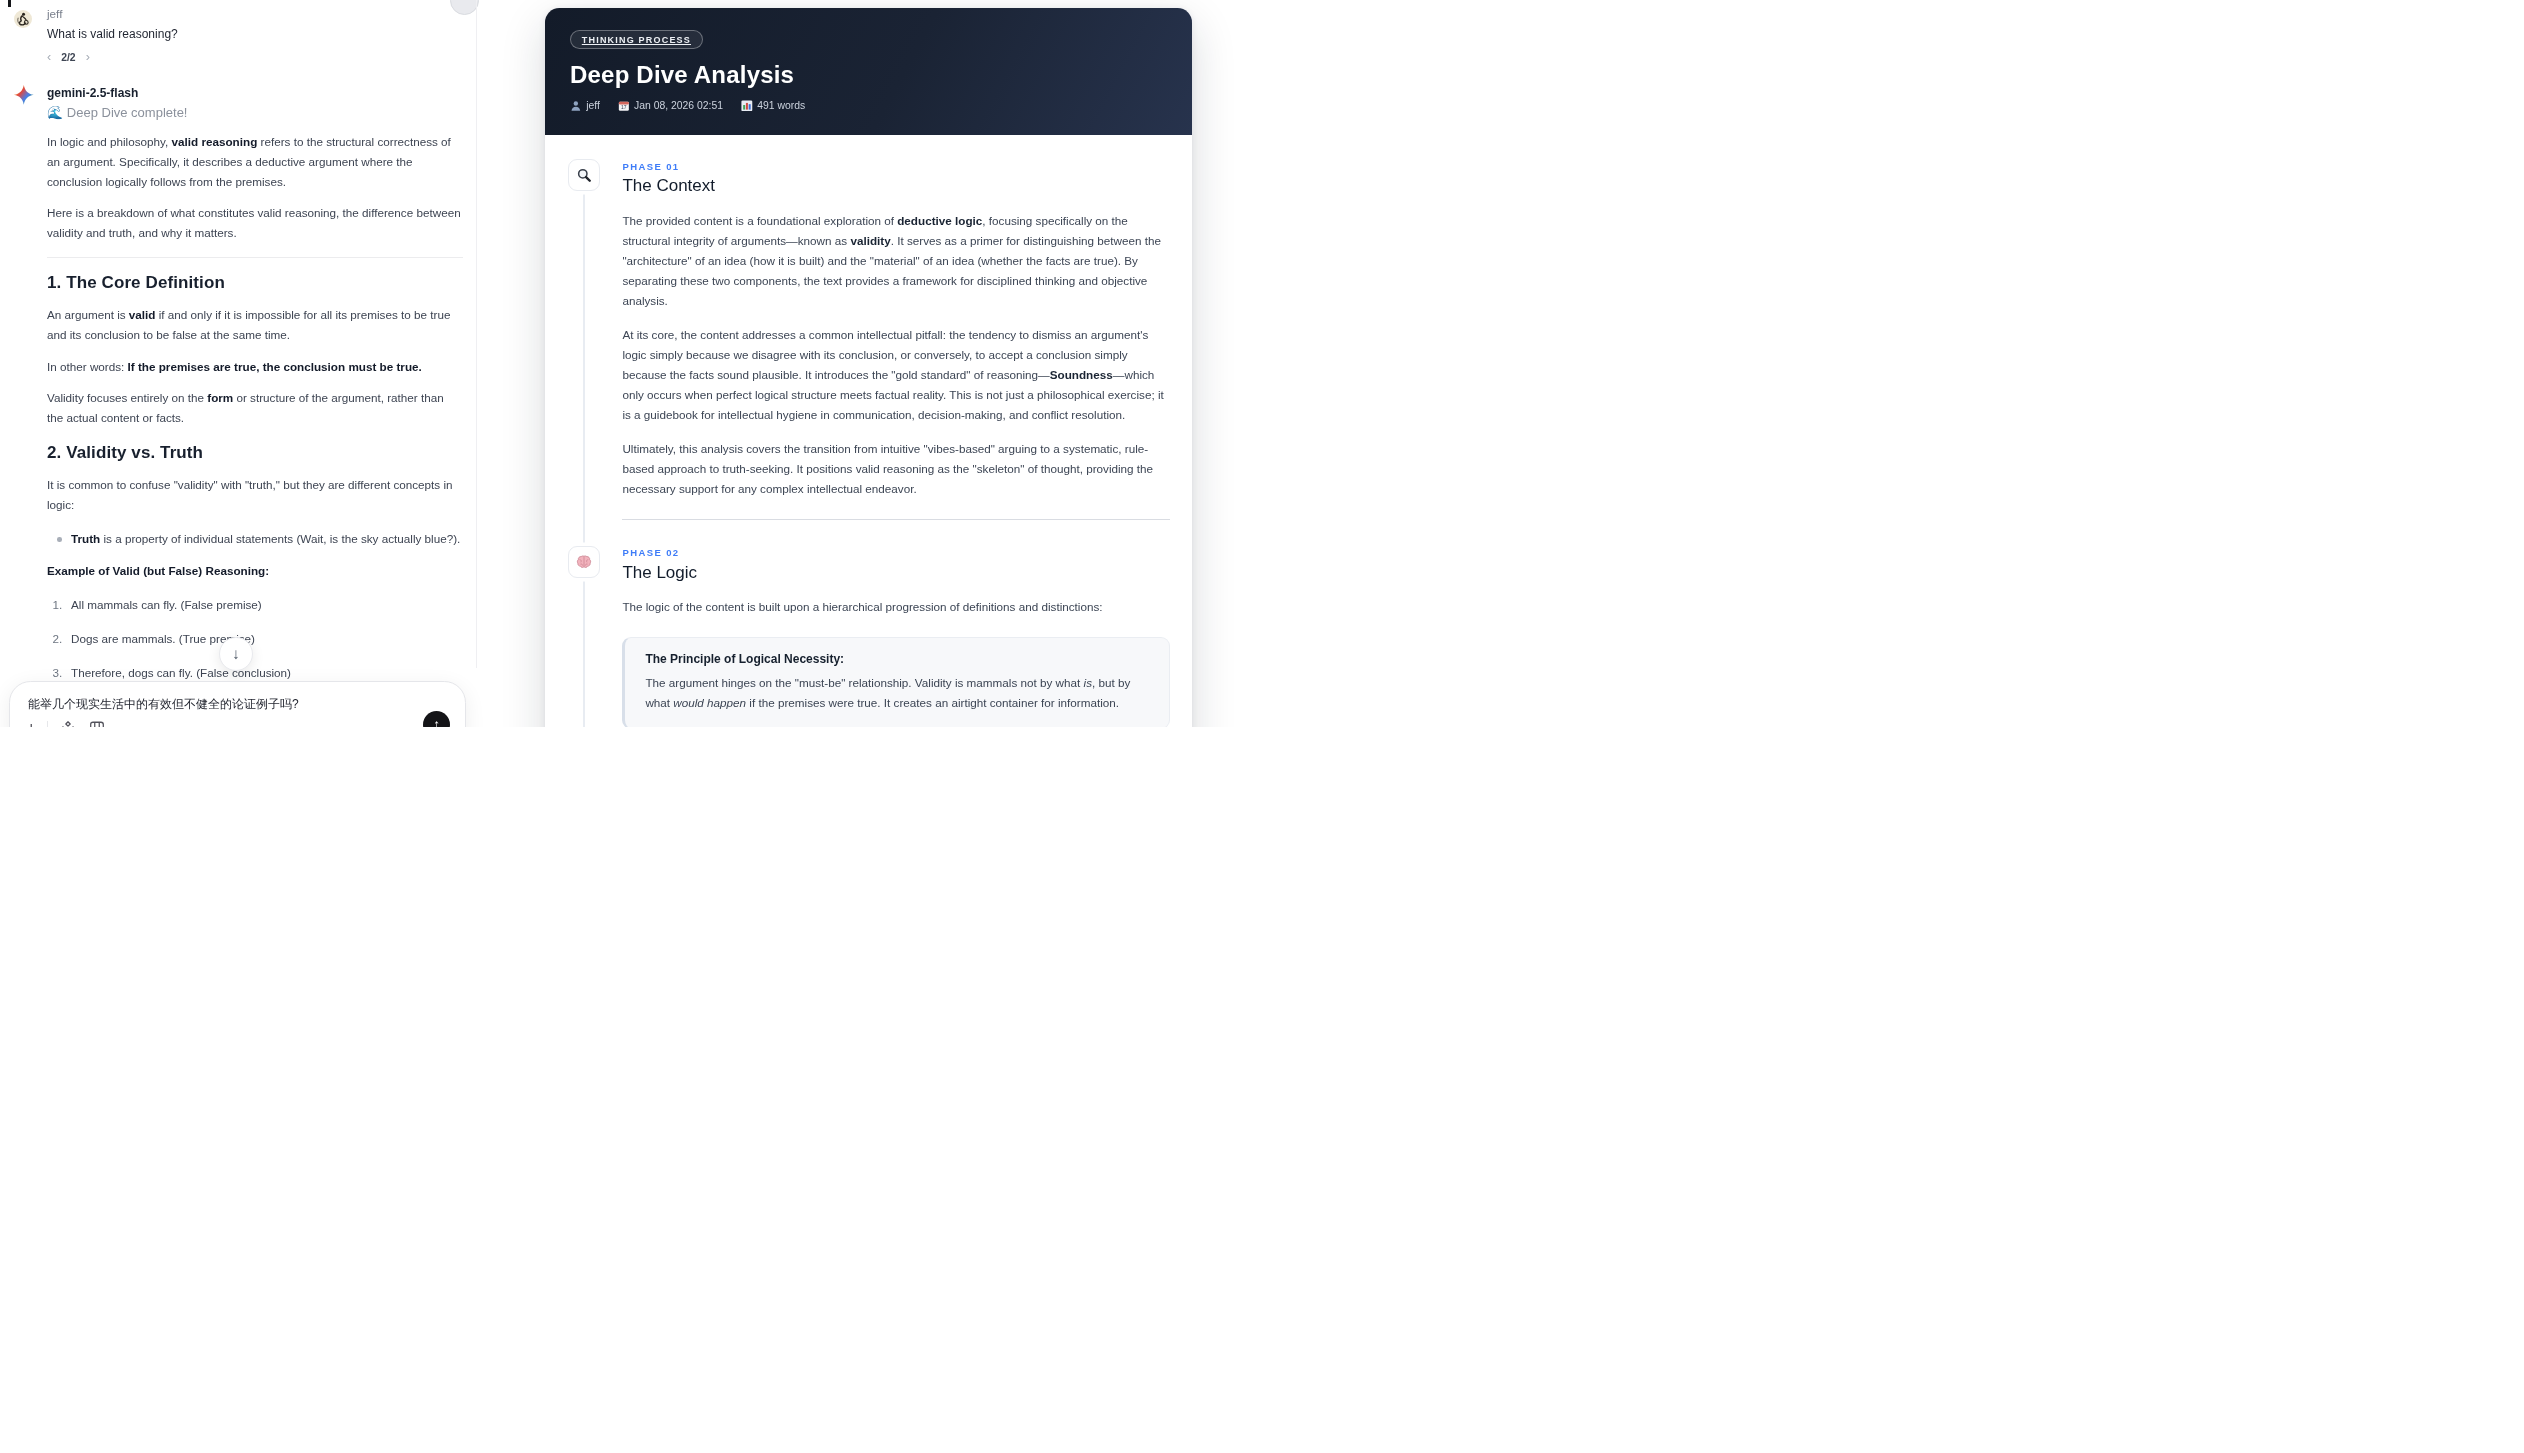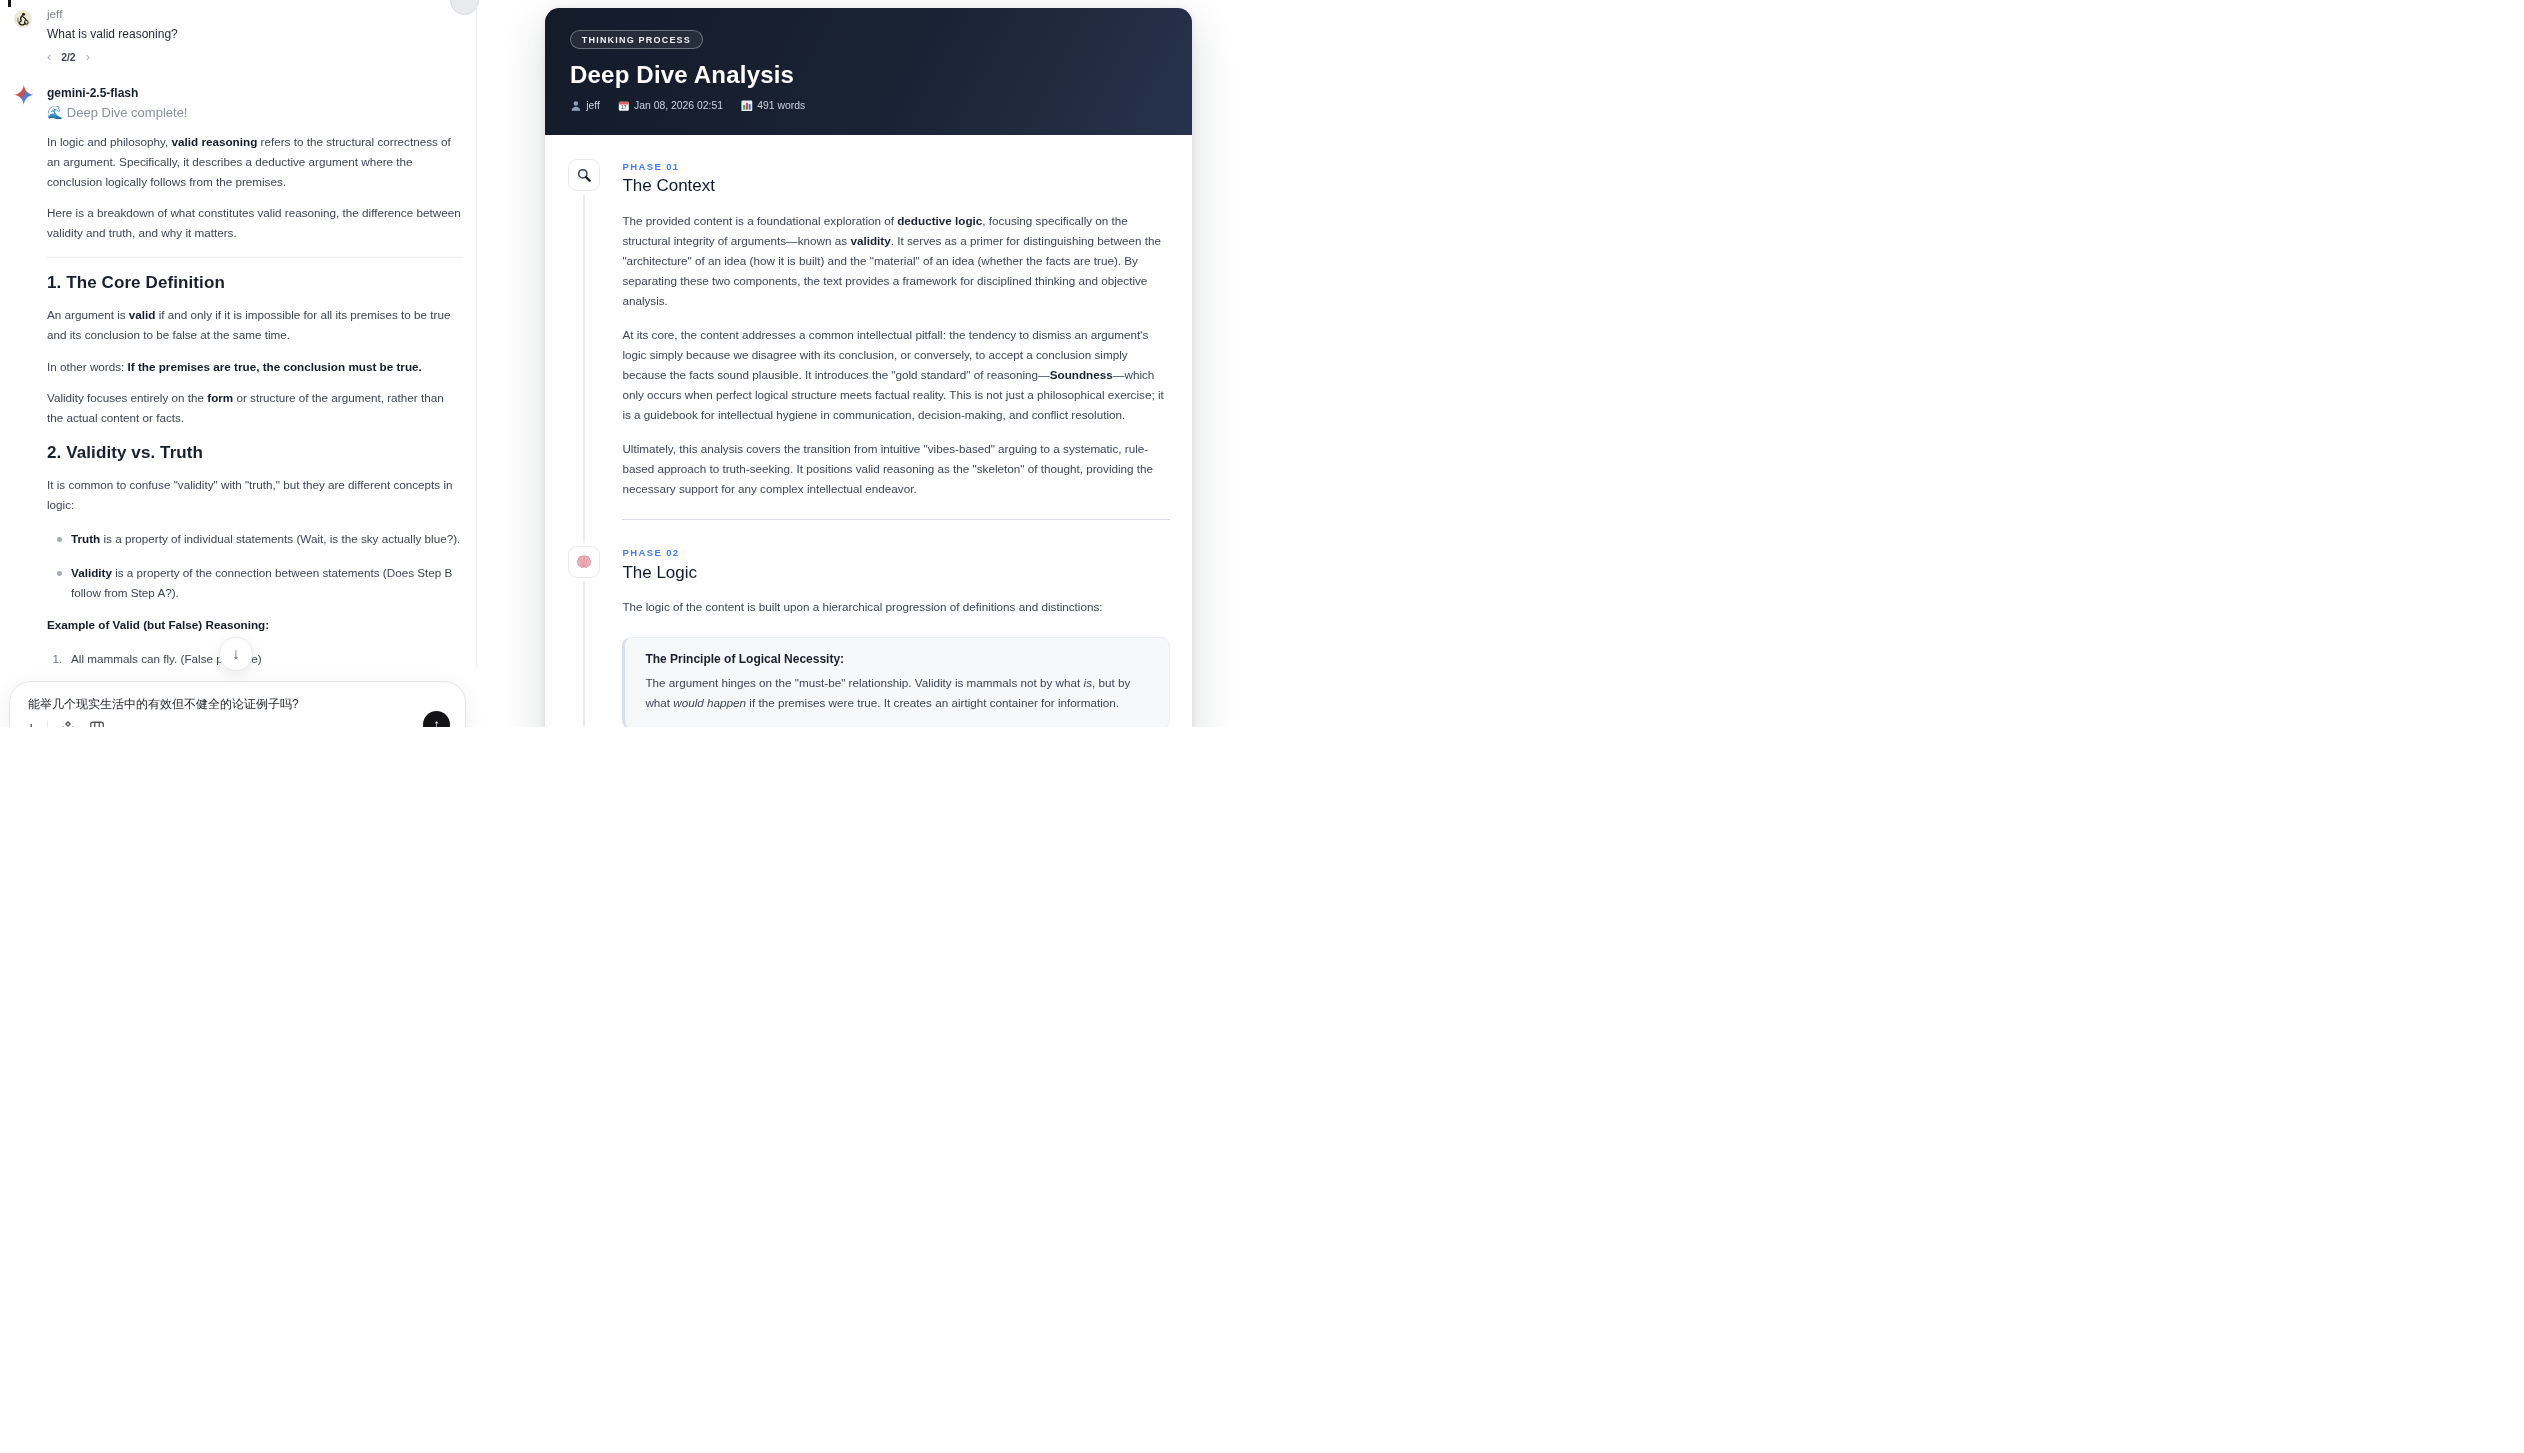--- a/index.html
+++ b/index.html
@@ -47,21 +47,21 @@
   .send-btn{position:absolute;left:413px;top:29px;width:27px;height:27px;border-radius:50%;border:0;
         background:#141417;color:#fff;font-size:13.5px;font-weight:bold;line-height:27px;text-align:center;
         padding:0;cursor:pointer;}
   
   .card{position:absolute;left:545px;top:8px;width:647px;height:792px;border-radius:14.4px;background:#fff;
         box-shadow:0 16px 45px rgba(18,28,45,.16),0 1.8px 7.2px rgba(18,28,45,.08);overflow:hidden;}
   .card-header{height:127px;box-sizing:border-box;padding:21.6px 25px;
         background:linear-gradient(118deg,#131b29 0%,#1a2334 55%,#27334d 100%);color:#fff;}
   .badge{display:inline-block;font-size:9px;font-weight:bold;letter-spacing:1.2px;color:#eef1f5;
         border:0.9px solid rgba(255,255,255,.32);background:rgba(255,255,255,.07);
-        padding:3.6px 10.8px;border-radius:900px;}
+        padding:3.6px 10.8px;border-radius:900px;text-decoration:underline;}
   .card-title{margin:11.7px 0 0;font-size:24px;font-weight:bold;letter-spacing:0.2px;color:#fff;}
   .card-meta{margin-top:10.8px;display:flex;gap:18px;font-size:10.4px;color:#ccd3de;align-items:center;}
   .meta-item{display:flex;align-items:center;gap:4.5px;}
   .card-body{position:relative;padding:24px 21.6px 36px 23.4px;}
   .rail{position:absolute;left:38px;top:56px;width:1.8px;height:1081px;background:#e8ecf2;}
   .phase{position:relative;padding-left:54px;z-index:1;}
   .phase-icon{position:absolute;left:0;top:-1.8px;width:30px;height:30px;border-radius:9px;background:#fff;
         border:0.9px solid #e8ebf0;box-shadow:0 0 0 3.6px #fff,0 0.9px 2.7px rgba(15,23,42,.08);
         display:flex;align-items:center;justify-content:center;}
   .phase-label{font-size:9.5px;font-weight:bold;letter-spacing:1.4px;color:#3e7cf8;margin:1.8px 0 4.5px;}
@@ -126,21 +126,20 @@
             <p><span>Here is a breakdown of what constitutes valid reasoning, the difference between validity and truth, and why it matters.</span></p>
             <hr>
             <h3>1. The Core Definition</h3>
             <p><span>An argument is </span><strong>valid</strong><span> if and only if it is impossible for all its premises to be true and its conclusion to be false at the same time.</span></p>
             <p><span>In other words: </span><strong>If the premises are true, the conclusion must be true.</strong></p>
             <p><span>Validity focuses entirely on the </span><strong>form</strong><span> or structure of the argument, rather than the actual content or facts.</span></p>
             <h3>2. Validity vs. Truth</h3>
             <p><span>It is common to confuse "validity" with "truth," but they are different concepts in logic:</span></p>
             <ul>
               <li><strong>Truth</strong><span> is a property of individual statements (Wait, is the sky actually blue?).</span></li>
-              <li><strong>Validity</strong><span> is a property of the connection between statements (Does Step B follow from Step A?).</span></li>
             </ul>
             <p><strong>Example of Valid (but False) Reasoning:</strong></p>
             <ol>
               <li><span>All mammals can fly. (False premise)</span></li>
               <li><span>Dogs are mammals. (True premise)</span></li>
               <li><span>Therefore, dogs can fly. (False conclusion)</span></li>
             </ol>
             <p class="italic"><span>This argument is </span><strong>logically valid</strong><span> because if the first two points were true, the third would have to be true. The logic is perfect, even though the facts are wrong.</span></p>
           </div>
       </div>

